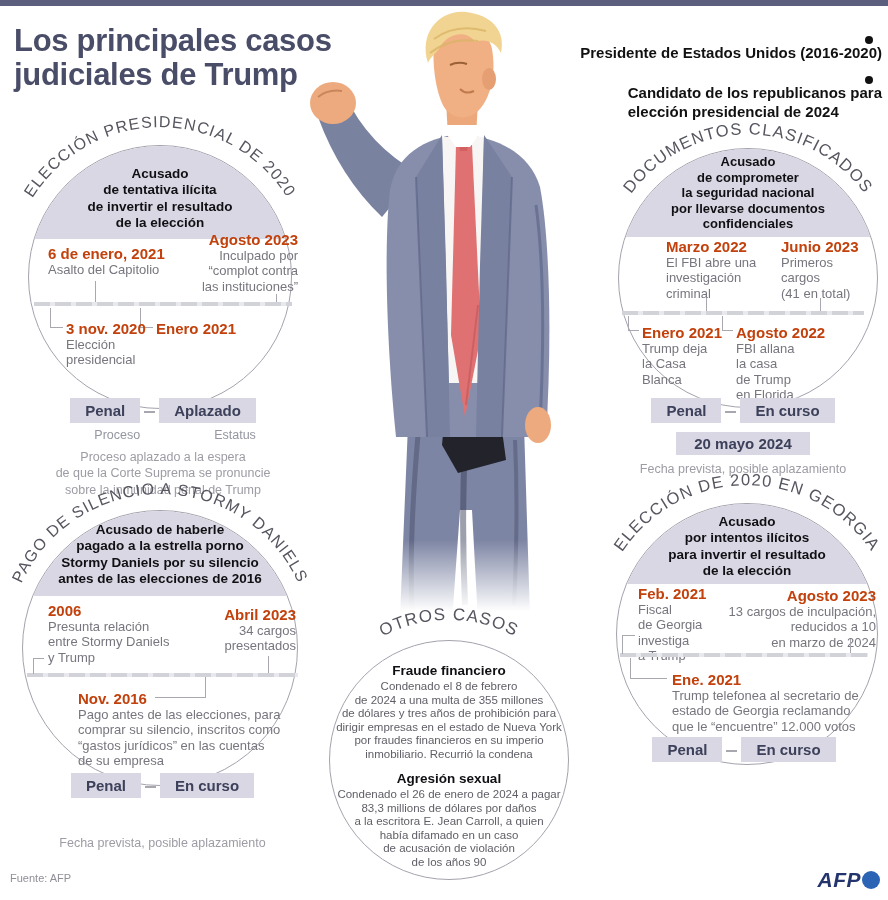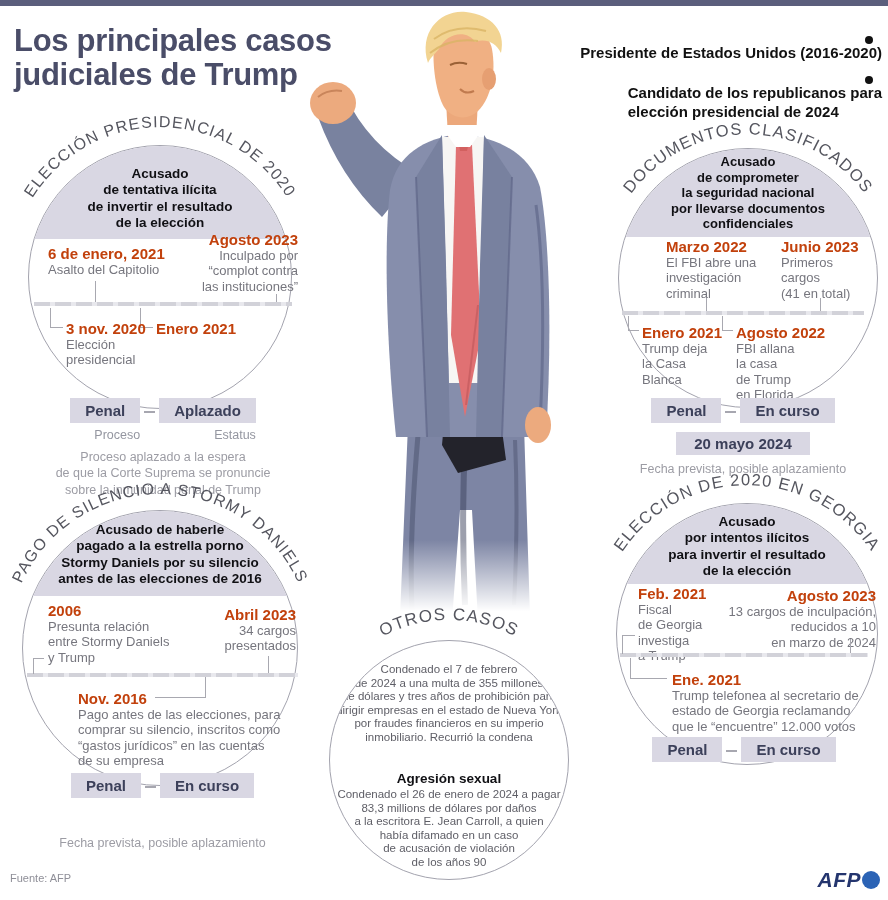--- a/index.html
+++ b/index.html
@@ -349,21 +349,22 @@
   </div>
 </div>
 
 <div class="sec" style="left:320px;top:598px;width:260px;height:295px;">
   <svg class="arc-svg" width="260" height="200">
     <path id="arcE" d="M 14,82 A 140,140 0 0 1 244,82" fill="none"></path>
     <text font-size="17" font-weight="400"><textPath href="#arcE" startOffset="50%" text-anchor="middle">OTROS CASOS</textPath></text>
   </svg>
   <div class="circle" style="left:9px;top:42px;width:240px;height:240px;">
     <div class="other-item" style="top:22px;">
-      <div class="other-text">Condenado el 7 de febrero
+      <div class="other-title">Fraude financiero</div>
+      <div class="other-text">Condenado el 8 de febrero
 de 2024 a una multa de 355 millones
 de dólares y tres años de prohibición para
 dirigir empresas en el estado de Nueva York
 por fraudes financieros en su imperio
 inmobiliario. Recurrió la condena</div>
     </div>
     <div class="other-item" style="top:130px;">
       <div class="other-title">Agresión sexual</div>
       <div class="other-text">Condenado el 26 de enero de 2024 a pagar
 83,3 millions de dólares por daños

